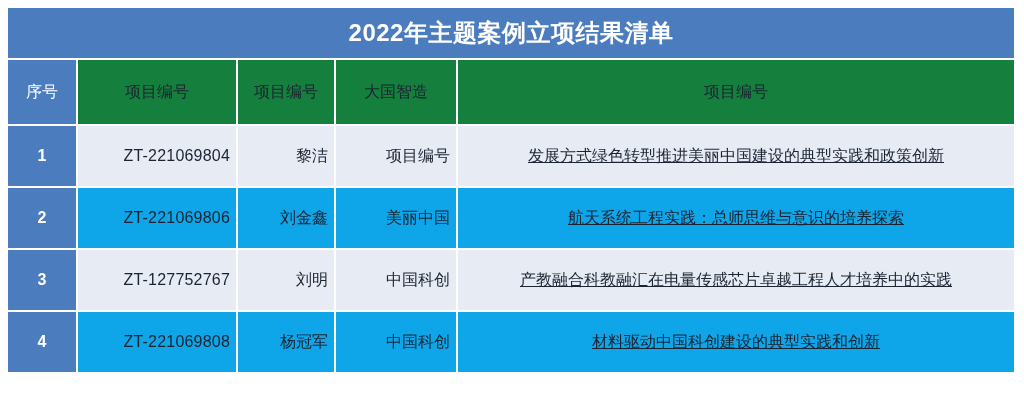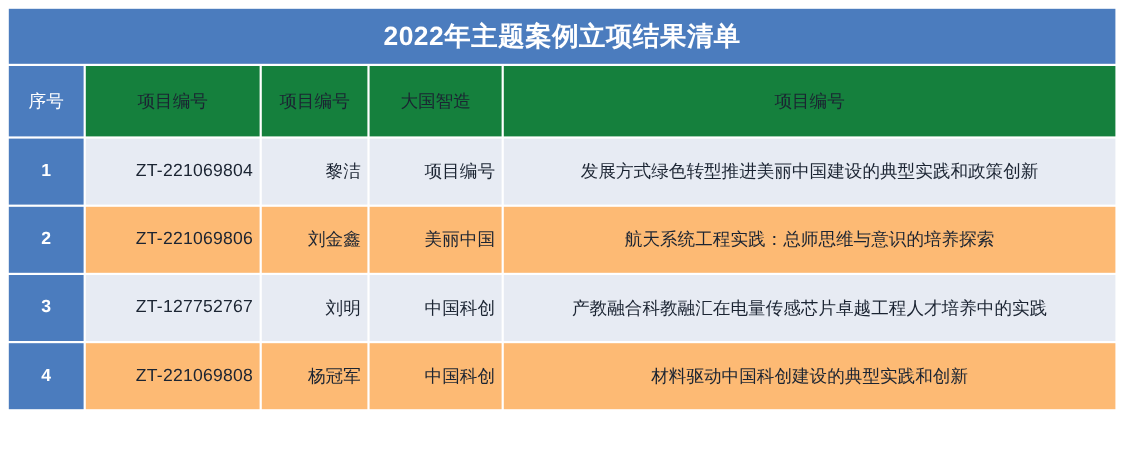--- a/index.html
+++ b/index.html
@@ -78,24 +78,25 @@
     height: 60px;
     padding: 0 6px;
     white-space: nowrap;
   }
   .cell.code {
     font-family: "Liberation Sans", "DejaVu Sans", sans-serif;
     letter-spacing: 0.2px;
   }
   .cell.topic {
     text-align: center;
+    text-decoration: underline;
   }
 
   .row-light .cell { background: #e7ebf3; }
-  .row-dark  .cell { background: #fdba74; }
+  .row-dark  .cell { background: #0ea5e9; }
 
   
   col.c1 { width: 68px; }
   col.c2 { width: 158px; }
   col.c3 { width: 96px; }
   col.c4 { width: 120px; }
   col.c5 { width: auto; }
 </style>
 </head>
 <body>

